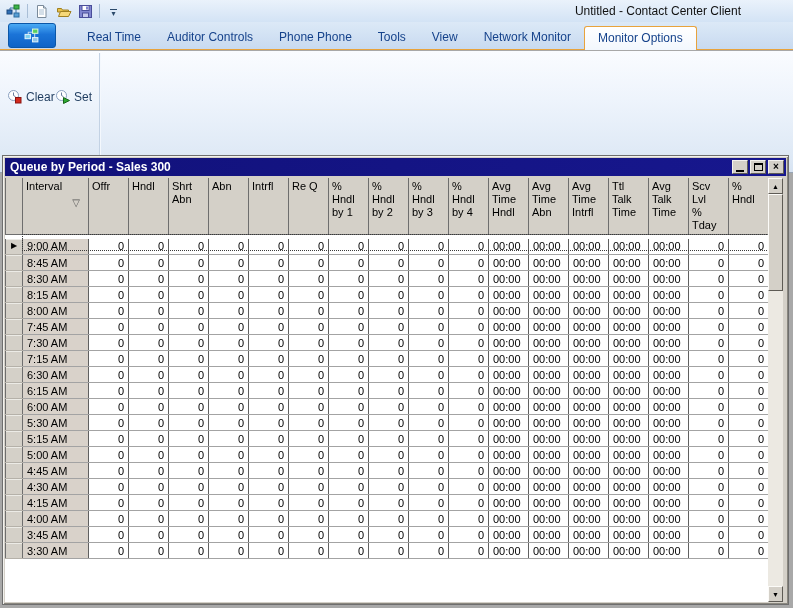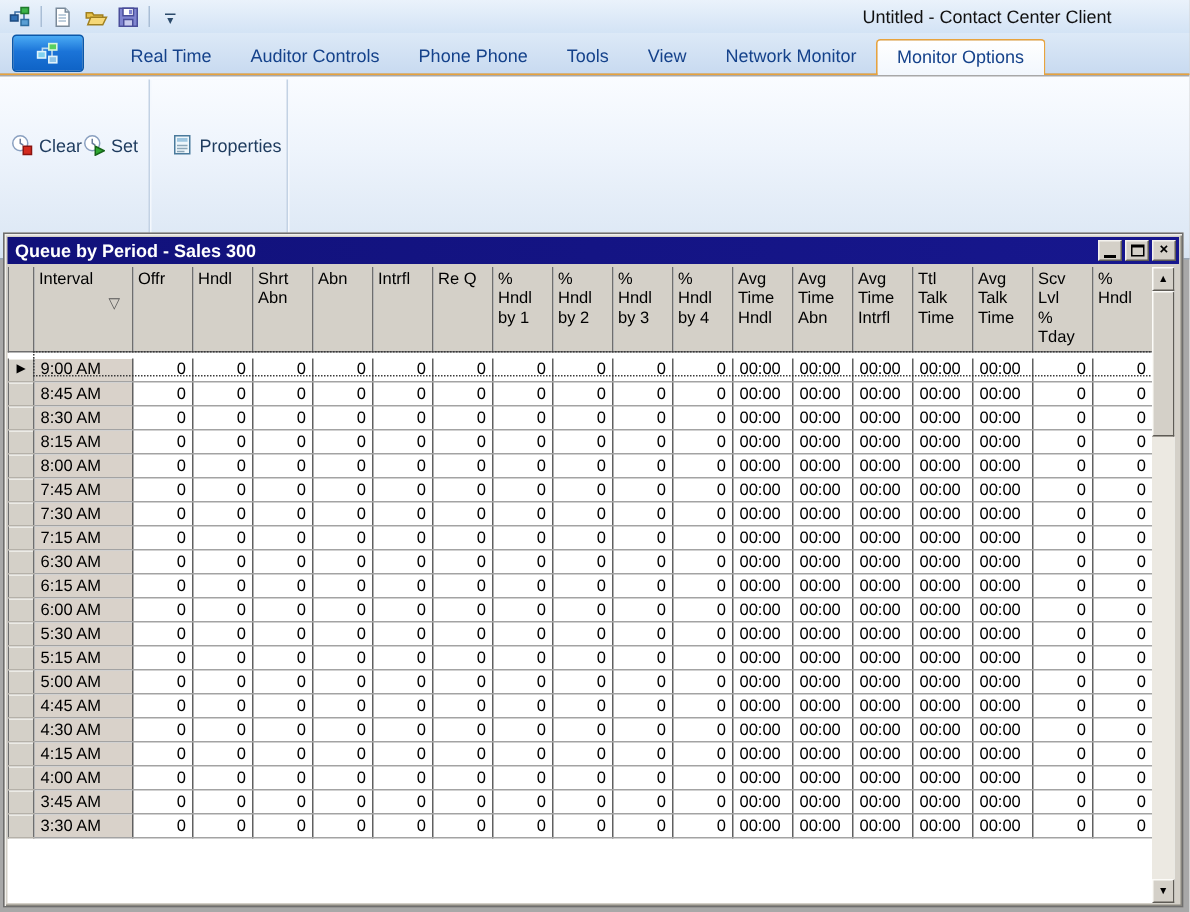--- a/index.html
+++ b/index.html
@@ -209,33 +209,20 @@
     <div class="ribbon-btn" style="left:52px;">
       <svg width="15" height="15" viewBox="0 0 15 15">
         <circle cx="6.5" cy="6.5" r="5" fill="#fff" stroke="#8aa0c0"></circle>
         <path d="M6.5 3.5v3l2 1.2" fill="none" stroke="#6a7c9c"></path>
         <path d="M8.5 8.5l6 3-6 3z" fill="#2ea830" stroke="#17641a"></path>
       </svg>
       <span>Set</span>
     </div>
     <div class="group-label">Alarms</div>
   </div>
-  <div class="ribbon-group group-options">
-    <div class="ribbon-btn" style="left:10px;">
-      <svg width="15" height="15" viewBox="0 0 15 15">
-        <rect x="2.5" y="1.5" width="10" height="12" fill="#eef6fb" stroke="#4a7a9c"></rect>
-        <rect x="4" y="3" width="7" height="2.5" fill="#9ec6e0"></rect>
-        <line x1="4" y1="8" x2="11" y2="8" stroke="#8ba6b8"></line>
-        <line x1="4" y1="10" x2="11" y2="10" stroke="#8ba6b8"></line>
-        <line x1="4" y1="12" x2="9" y2="12" stroke="#8ba6b8"></line>
-      </svg>
-      <span>Properties</span>
-    </div>
-    <div class="group-label">Options</div>
-  </div>
 </div>
 
 <div class="child-window">
   <div class="child-titlebar">
     <span class="child-title">Queue by Period - Sales 300</span>
     <span class="win-buttons">
       <span class="win-btn">
           <span class="glyph-min"></span>
         </span>
       <span class="win-btn">

